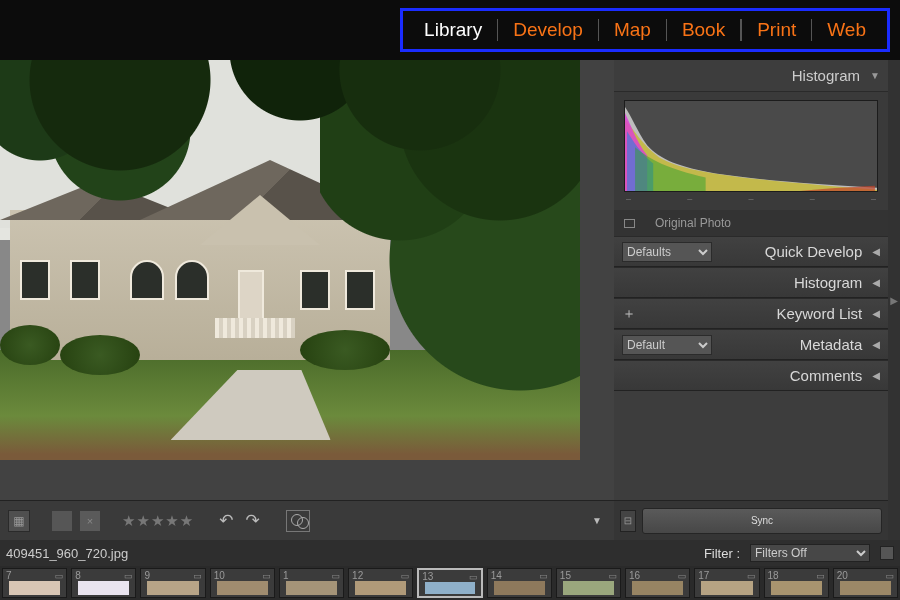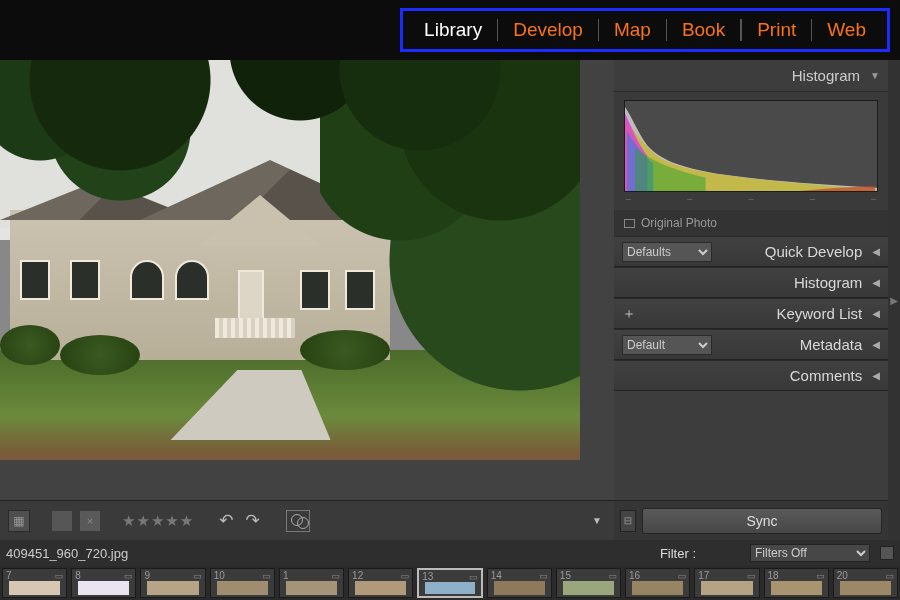--- a/index.html
+++ b/index.html
@@ -79,45 +79,45 @@
   .right { width:286px; background:#3d3d3d; display:flex; }
   .panels { flex:1; display:flex; flex-direction:column;justify-content:flex-end; }
   .edge { width:12px; background:#323232; display:flex; align-items:center; justify-content:center; color:#777; font-size:10px; cursor:pointer;}
   .panel-head { height:32px; display:flex; align-items:center; justify-content:flex-end;
      gap:10px; padding:0 8px; font-size:15px; color:#ccc; border-bottom:1px solid #2a2a2a; cursor:pointer;}
   .panel-head .tri { font-size:10px; color:#999;}
   .hist-body { background:#3a3a3a; padding:8px 10px 6px;}
   .hist-box { height:92px; border:1px solid #1c1c1c; background:#4a4a4a; position:relative; overflow:hidden;}
   .hist-box svg { position:absolute; inset:0; }
   .hist-ticks { display:flex; justify-content:space-between; padding:2px 2px 0; font-size:9px; color:#777;}
-  .orig { display:flex; align-items:center; gap:6px; font-size:12px; color:#999; padding:6px 10px; background:#333;}
+  .orig { display:flex; align-items:center; gap:20px; font-size:12px; color:#999; padding:6px 10px; background:#333;}
   .orig .sq { width:11px; height:9px; border:1px solid #888;}
   .section { height:31px; border-top:1px solid #2a2a2a; border-bottom:1px solid #222;
      background:linear-gradient(#414141,#383838); display:flex; align-items:center;
      justify-content:flex-end; gap:10px; padding:0 8px; font-size:15px; color:#d8d8d8; cursor:pointer;}
   .section .tri{ font-size:10px; color:#aaa;}
   .section .plus{ margin-right:auto; font-size:14px; color:#bbb;}
   .section select { margin-right:auto; background:#555; color:#ccc; border:1px solid #2b2b2b;
      font-size:12px; height:20px; width:90px;}
   .filler { flex:1; background:#3d3d3d;}
   .sync-row { height:40px; background:#353535; border-top:1px solid #222;
      display:flex; align-items:center; gap:6px; padding:0 6px;}
   .sync-toggle{ width:16px; height:22px; background:#444; border:1px solid #222;
      display:flex; align-items:center; justify-content:center; font-size:10px; color:#999; cursor:pointer;}
   .sync-btn { flex:1; height:26px; background:linear-gradient(#5a5a5a,#474747);
-     border:1px solid #252525; border-radius:3px; color:#ddd; font-size:14px;
+     border:1px solid #252525; border-radius:3px; color:#ddd; font-size:10px;
      display:flex; align-items:center; justify-content:center; cursor:pointer;}
 
   .status { height:26px; background:#2e2e2e; display:flex; align-items:center;
      font-size:13px; color:#ccc; padding:0 6px; gap:10px;}
   .status .fn { flex:0 0 auto;}
   .status .sp { flex:1;}
   .status .flt-lab{ color:#ddd; font-size:13px;}
   .status select{ background:#474747; color:#ccc; border:1px solid #222; font-size:12px;
-     height:18px; width:120px;margin-left:44px;}
+     height:18px; width:120px;}
   .status .lock{ width:14px; height:14px; background:#555; border:1px solid #222; cursor:pointer;}
 
   .film { height:34px; background:#2a2a2a; display:flex; gap:4px; padding:2px 2px 0; overflow:hidden;}
   .thumb { width:68px; height:30px; background:#3b3b3b; position:relative; border:1px solid #1a1a1a; cursor:pointer;}
   .thumb .num{ position:absolute; left:3px; top:1px; font-size:10px; color:#9a9a9a;}
   .thumb .ic { position:absolute; right:3px; top:2px; font-size:9px; color:#8a8a8a;}
   .thumb .img{ position:absolute; left:6px; right:6px; top:12px; bottom:2px;}
   .thumb.sel { border:2px solid #bbb; }
 </style>
 </head>

